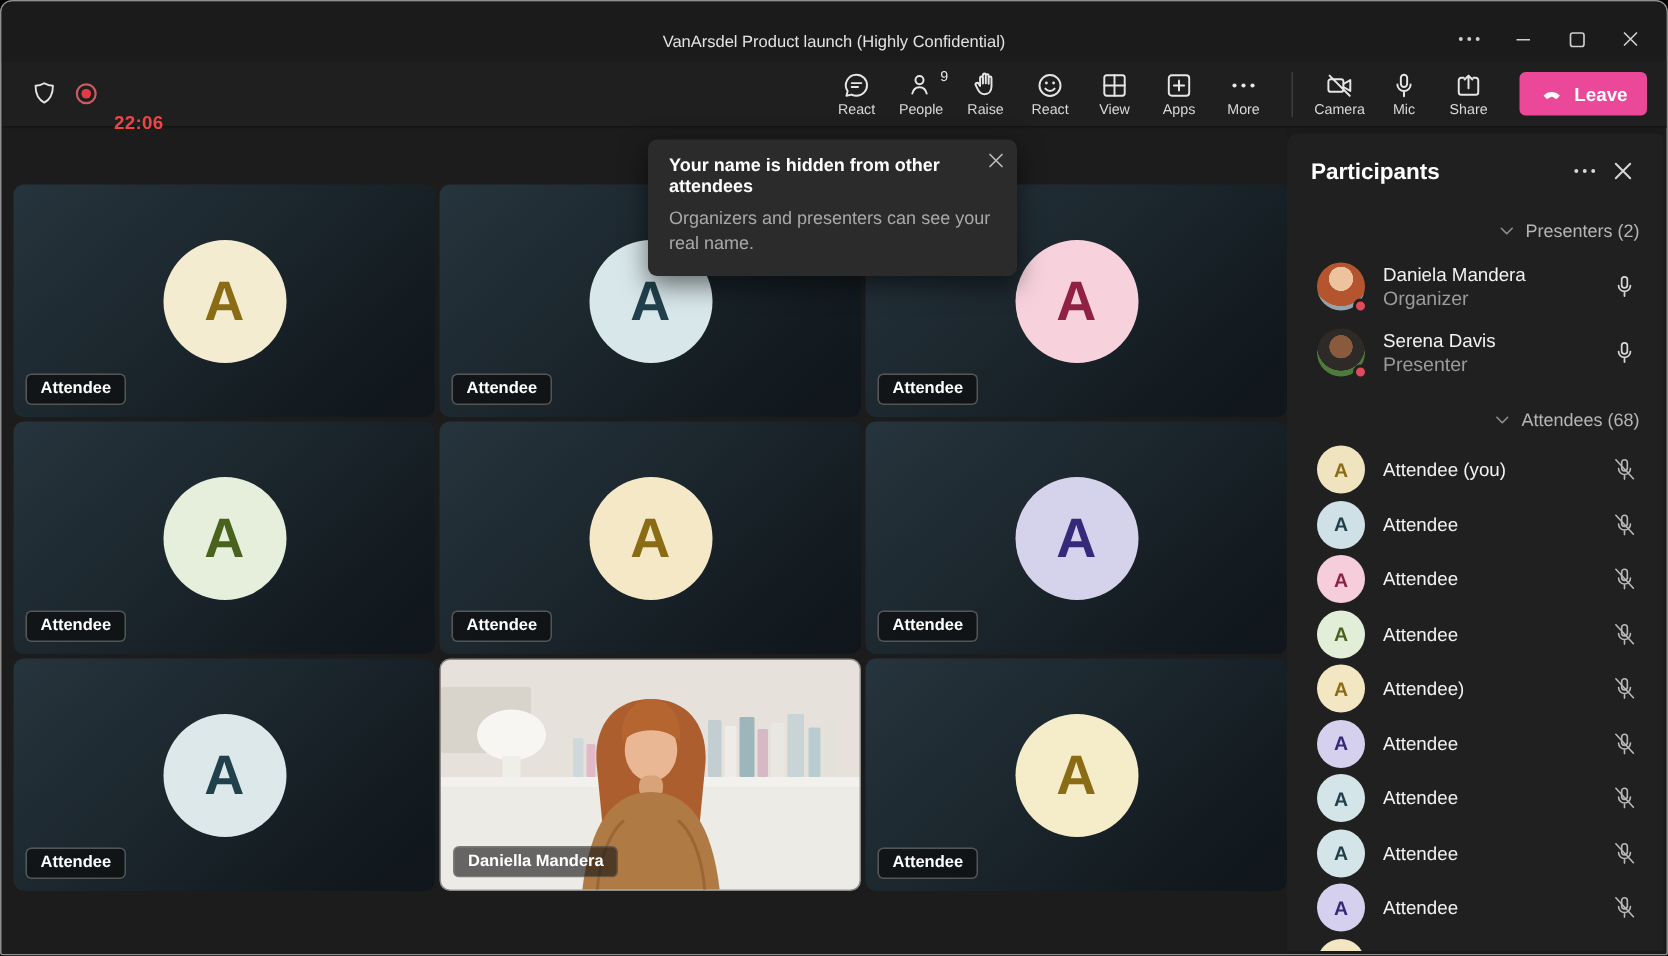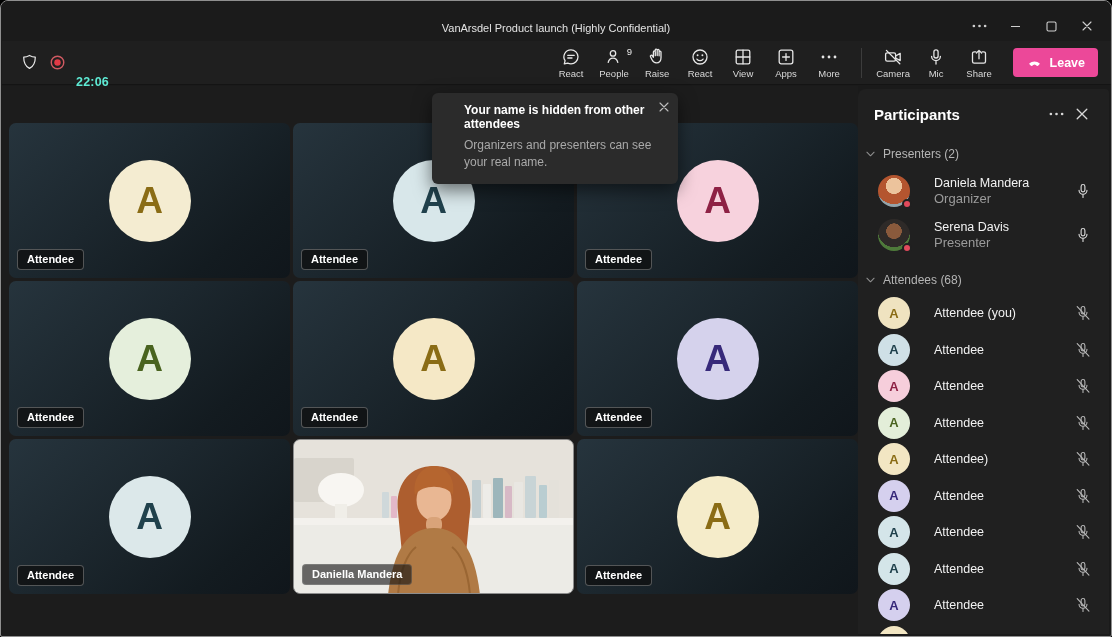--- a/index.html
+++ b/index.html
@@ -15,21 +15,21 @@
   
   .titlebar { position:absolute; left:0; top:0; right:0; height:40px; background:#1b1b1b;padding-left:28px; }
   .title { position:absolute; left:0; right:0; top:21px; text-align:center; font-size:11px; color:#e3e3e3; }
   .win-controls { position:absolute; right:6px; top:14px; display:flex; }
   .win-btn { width:36px; height:22px; display:flex; align-items:center; justify-content:center; color:#cfcfcf; }
 
   
   .toolbar { position:absolute; left:1px; top:40px; width:1110px; height:44px; background:#1f1f1f;
              display:flex; align-items:center; border-bottom:1px solid #141414; }
   .meet-info { display:flex; align-items:center; gap:9px; padding-left:18px; }
-  .timer { color:#5eead4; font-size:12.5px; font-weight:700; letter-spacing:.2px;margin-top:39px; }
+  .timer { color:#ef4444; font-size:12.5px; font-weight:700; letter-spacing:.2px;margin-top:39px; }
   .tb-right { margin-left:auto; display:flex; align-items:center; padding-right:14px; }
   .tb-btn { width:43px; display:flex; flex-direction:column; align-items:center; gap:1px; padding:2px 0; cursor:pointer; }
   .tb-btn .lbl { font-size:9.5px; color:#d9d9d9; }
   .tb-ico-wrap { position:relative; height:21px; display:flex; align-items:center; }
   .people-badge { position:absolute; right:-8px; top:0; font-size:9.5px; color:#eaeaea; }
   .tb-divider { width:1px; height:30px; background:#3c3c3c; margin:0 10px; }
   .leave-btn { margin-left:12px; height:29px; padding:0 13px; border:none; border-radius:4px;
                display:flex; align-items:center; gap:7px; color:#fff; font-size:12.5px; font-weight:600;
                font-family:inherit; cursor:pointer; }
 
@@ -43,35 +43,35 @@
                  width:82px; height:82px; border-radius:50%; display:flex; align-items:center; justify-content:center;
                  font-size:37px; font-weight:600; }
   .tile-chip { position:absolute; left:8px; bottom:8px; max-width:80%;
                background:rgba(14,14,14,.72); border:1px solid rgba(255,255,255,.28);
                border-radius:4px; padding:3px 9px 4px; color:#fff; font-size:11px; font-weight:600; }
   .tile-video { border:1px solid #8d8d8d; }
   .tile-video .tile-chip { border-color:rgba(255,255,255,.14); background:rgba(20,20,20,.62); }
 
   
   .toast { position:absolute; left:431px; top:92px; width:246px; background:#2b2b2b; border-radius:6px;
-           padding:10px 12px 12px 32px; box-shadow:0 6px 18px rgba(0,0,0,.55); z-index:5; }
+           padding:10px 12px 12px 14px; box-shadow:0 6px 18px rgba(0,0,0,.55); z-index:5; }
   .toast-title { color:#ffffff; font-size:12px; font-weight:700; padding-right:18px; }
   .toast-body { color:#a9a9a9; font-size:12px; line-height:1.45; margin-top:6px; }
   .toast-close { position:absolute; right:9px; top:9px; color:#bdbdbd; cursor:pointer; }
 
   
   .panel { position:absolute; right:2px; top:88px; width:251px; bottom:2px;
            background:#202020; border-radius:8px 4px 0 0; overflow:hidden; }
   .panel-head { display:flex; align-items:center; padding:13px 14px 11px 16px; }
   .panel-title { color:#fff; font-size:15px; font-weight:700; flex:1; }
   .panel-icon-btn { width:26px; height:24px; display:flex; align-items:center; justify-content:center; color:#d8d8d8; cursor:pointer; }
-  .section-head { display:flex; align-items:center; gap:8px; padding:10px 16px 8px 8px; cursor:pointer; }
+  .section-head { display:flex; align-items:center; gap:8px; padding:10px 16px 8px 8px; cursor:pointer;justify-content:flex-end; }
   .section-label { color:#b5b5b5; font-size:12px; }
   .member { display:flex; align-items:center; padding:5px 16px 5px 20px; }
-  .member .info { flex:1; margin-left:24px; min-width:0; }
+  .member .info { flex:1; margin-left:12px; min-width:0; }
   .member .name { color:#f2f2f2; font-size:12.5px; }
   .member .role { color:#9b9b9b; font-size:13px; margin-top:1px; }
   .mic-slot { width:20px; display:flex; justify-content:center; }
   .avatar { position:relative; width:32px; height:32px; border-radius:50%; flex:none;
             display:flex; align-items:center; justify-content:center; font-size:13px; font-weight:700; }
   .presence { position:absolute; right:-2px; bottom:-2px; width:10px; height:10px; border-radius:50%;
               border:2px solid #202020; }
   .photo { background-size:cover; }
   .attendee-row { padding:5px 16px 5px 20px; height:36.5px; }
 </style>

